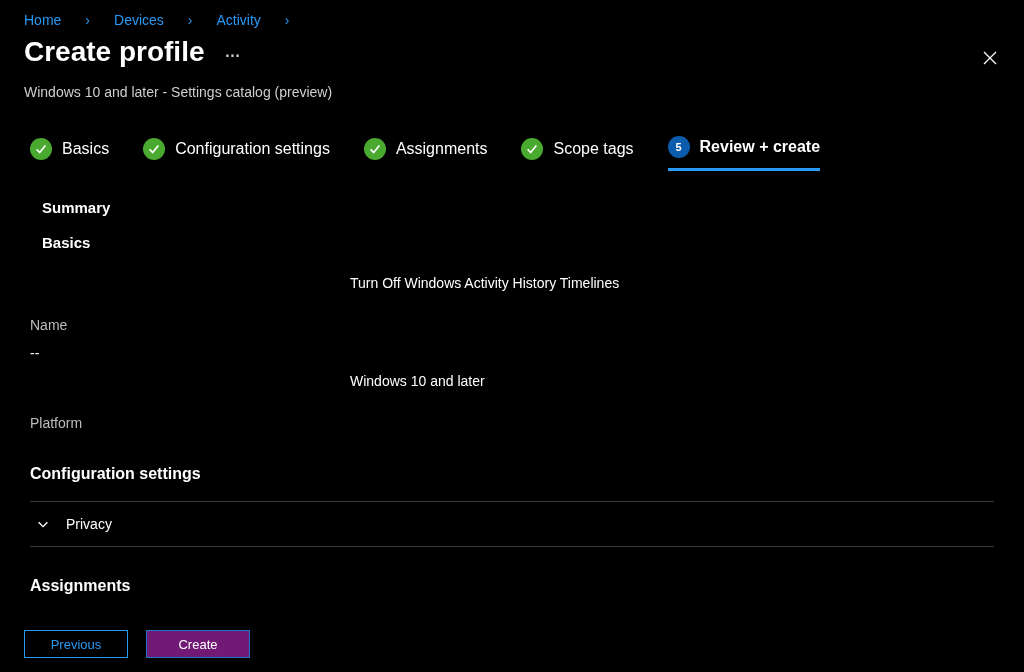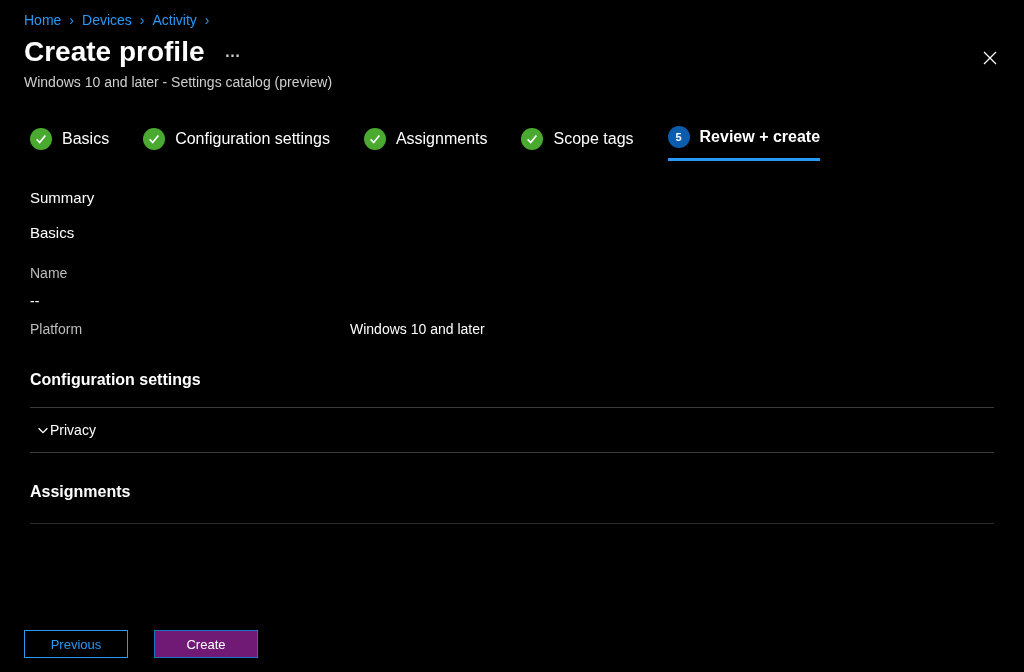--- a/index.html
+++ b/index.html
@@ -9,41 +9,41 @@
     font-family: "Segoe UI", -apple-system, sans-serif;
     font-size: 14px;
     width: 1024px;
     height: 672px;
     overflow: hidden;
     position: relative;
   }
   .breadcrumb {
     display: flex;
     align-items: center;
-    gap: 8px;
+    gap: 24px;
     padding: 12px 24px 4px;
     font-size: 14px;
   }
   .breadcrumb a { color: #2899f5; text-decoration: none; cursor: pointer; }
   .breadcrumb .chev { color: #2899f5; }
   .header-row {
     display: flex;
     align-items: flex-start;
     padding: 4px 24px 0;
   }
   .title-block { flex: 1; }
   .page-title {
     font-size: 28px;
     font-weight: 600;
     display: inline-flex;
     align-items: center;
     gap: 20px;
   }
   .more-dots { font-size: 16px; color: #ccc; cursor: pointer; letter-spacing: 1px; }
-  .subtitle { color: #cfcfcf; font-size: 14px; margin-top: 6px; }
+  .subtitle { color: #cfcfcf; font-size: 14px; margin-top: 16px; }
   .close-btn {
     color: #fff; font-size: 18px; cursor: pointer;
     width: 28px; height: 28px; display:flex; align-items:center; justify-content:center;
     margin-top: 8px; margin-right: -4px;
   }
   .tabs {
     display: flex;
     gap: 34px;
     padding: 36px 30px 0;
     align-items: center;
@@ -64,38 +64,38 @@
   .step-badge {
     width: 22px; height: 22px; border-radius: 50%;
     display: inline-flex; align-items: center; justify-content: center;
     font-size: 11px; font-weight: 600;
   }
   .step-badge.done { background: #4aa92f; color: #fff; }
   .step-badge.num { background: #0b5cad; color: #fff; }
   .check-svg { width: 14px; height: 14px; }
   .content { padding: 18px 30px 0; }
   .section-h {
-    font-size: 15px; font-weight: 400; margin: 10px 0 18px;
+    font-size: 15px; font-weight: 700; margin: 10px 12px 18px;
   }
   .kv-row { display: flex; padding: 6px 0; font-size: 14px; }
-  .kv-label { width: 320px; color: #bdbdbd; }
+  .kv-label { width: 320px; color: #bdbdbd; margin-top: 42px; }
   .kv-value { color: #fff; }
   .config-h { font-size: 16px; font-weight: 700; margin: 28px 0 18px; }
   .exp-row {
-    display: flex; align-items: center; 
+    display: flex; align-items: center; gap: 16px;
     border-top: 1px solid #3a3a3a; border-bottom: 1px solid #3a3a3a;
     padding: 14px 6px; cursor: pointer;
   }
   .chevdown { display:inline-flex; width:14px; }
   .assign-h { font-size: 16px; font-weight: 700; margin: 30px 0 10px; }
   .cutline { border-top: 1px solid #2c2c2c; margin: 22px 0 0; }
   .footer {
     position: absolute; left: 0; right: 0; bottom: 0;
     padding: 14px 24px;
-    display: flex; gap: 26px;
+    display: flex; gap: 18px;
     background: #000;
     align-items: center;
   }
   .btn {
     min-width: 104px; height: 28px;
     display: inline-flex; align-items: center; justify-content: center;
     font-size: 13px; cursor: pointer;
   }
   .btn-secondary {
     border: 1px solid #2899f5; color: #2899f5; background: transparent;
@@ -171,20 +171,21 @@
     <span>Review + create</span>
   </div>
 </div>
 
 <div class="content">
   <div class="section-h">Summary</div>
 
   <div class="section-h">Basics</div>
   <div class="kv-row">
     <div class="kv-label">Name</div>
+    <div class="kv-value">Turn Off Windows Activity History Timelines</div>
   </div>
   <div class="kv-row">
     <div class="kv-value">--</div>
   </div>
   <div class="kv-row">
     <div class="kv-label">Platform</div>
     <div class="kv-value">Windows 10 and later</div>
   </div>
 
   <div class="config-h">Configuration settings</div>

